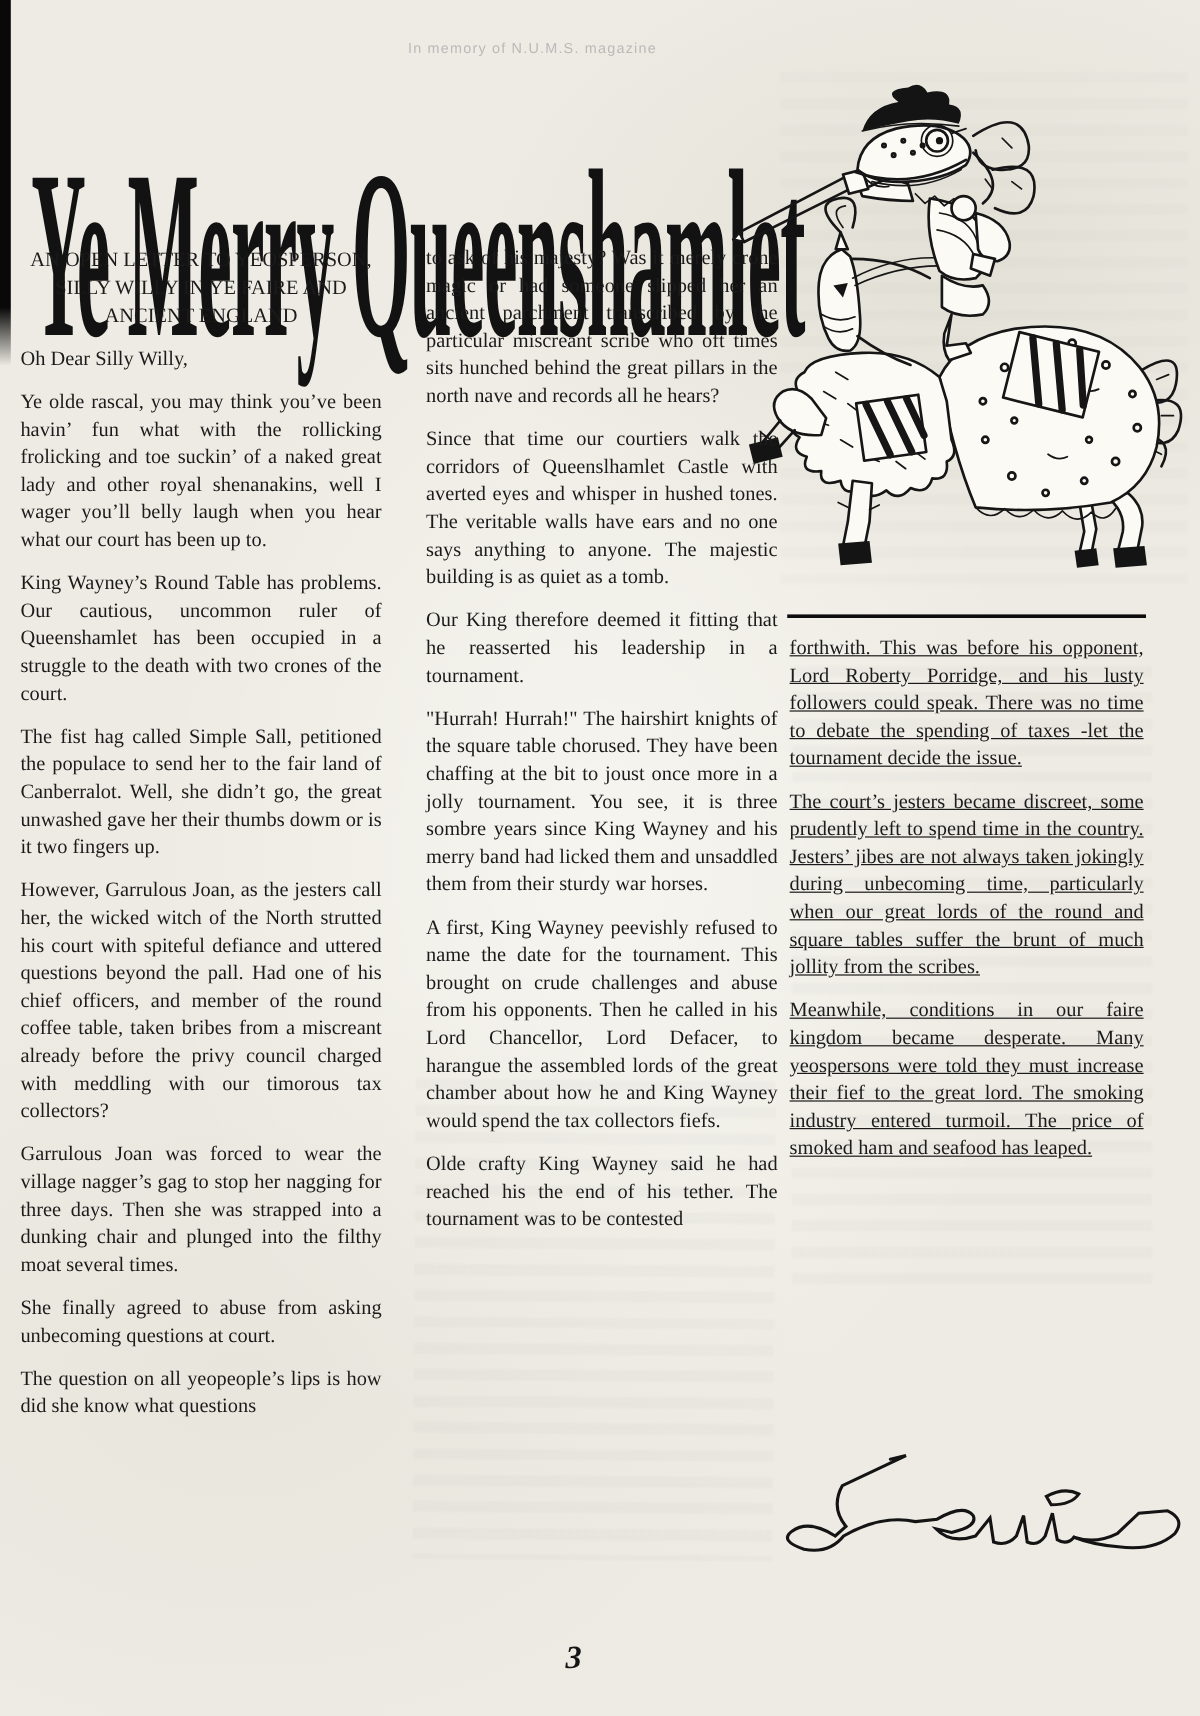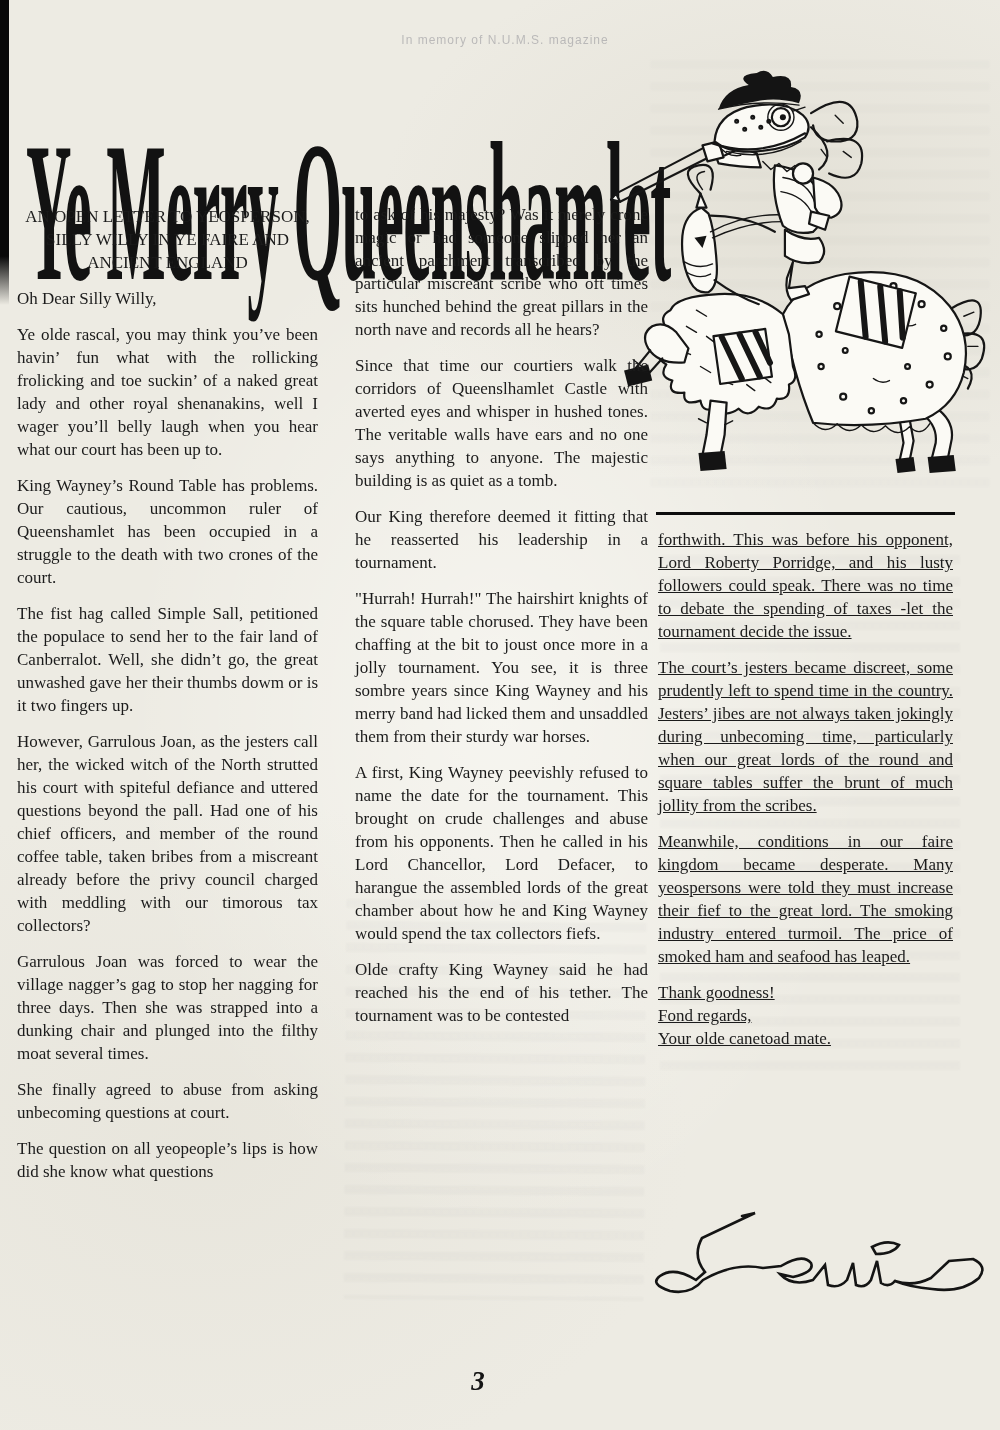--- a/index.html
+++ b/index.html
@@ -30,21 +30,21 @@
     filter:blur(1px);
   }
   .ghost-stripes{
     background:repeating-linear-gradient(180deg,
       rgba(110,110,120,.07) 0 9px, rgba(110,110,120,0) 9px 22px);
   }
   .bleed-line{
     position:absolute;left:340px;top:33px;width:330px;
     font-family:"Liberation Sans", sans-serif;
     font-size:12px;color:rgba(105,105,118,.38);
-    text-align:center;letter-spacing:1px;
+    text-align:left;letter-spacing:1px;
     filter:blur(.4px);
   }
   .masthead{
     position:absolute;left:26px;top:30px;
     font-size:100px;font-weight:bold;
     letter-spacing:-1px;
     transform:scale(0.63,2.0);
     transform-origin:top left;
     white-space:nowrap;
     color:#121212;
@@ -240,25 +240,20 @@
   <p>Our King therefore deemed it fitting that he reasserted his leadership in a tournament.</p>
   <p>"Hurrah! Hurrah!" The hairshirt knights of the square table chorused. They have been chaffing at the bit to joust once more in a jolly tournament. You see, it is three sombre years since King Wayney and his merry band had licked them and unsaddled them from their sturdy war horses.</p>
   <p>A first, King Wayney peevishly refused to name the date for the tournament. This brought on crude challenges and abuse from his opponents. Then he called in his Lord Chancellor, Lord Defacer, to harangue the assembled lords of the great chamber about how he and King Wayney would spend the tax collectors fiefs.</p>
   <p>Olde crafty King Wayney said he had reached his the end of his tether. The tournament was to be contested</p>
 </div>
 
 <div class="col col3">
   <p>forthwith. This was before his opponent, Lord Roberty Porridge, and his lusty followers could speak. There was no time to debate the spending of taxes -let the tournament decide the issue.</p>
   <p>The court’s jesters became discreet, some prudently left to spend time in the country. Jesters’ jibes are not always taken jokingly during unbecoming time, particularly when our great lords of the round and square tables suffer the brunt of much jollity from the scribes.</p>
   <p>Meanwhile, conditions in our faire kingdom became desperate. Many yeospersons were told they must increase their fief to the great lord. The smoking industry entered turmoil. The price of smoked ham and seafood has leaped.</p>
-  <div class="closing">
-    <p>Thank goodness!</p>
-    <p>Fond regards,</p>
-    <p>Your olde canetoad mate.</p>
-  </div>
 </div>
 
 <div class="signature-wrap">
 <svg id="signature" viewBox="0 0 350 115" width="350" height="115">
   <path d="M100 20 L113 17 L60 42 Q50 60 63 76 L54 84 Q32 70 18 80 Q7 88 28 95 Q49 99 61 84 Q92 66 121 72 L139 70 Q161 57 169 67 Q173 76 151 81 L138 78 Q150 91 171 84 L183 69 L186 89 Q197 93 205 84 L211 67 L214 89 Q223 93 229 84 L235 65 L239 87 Q247 92 253 85"></path>
   <path d="M230 51 Q245 43 257 49 Q251 58 234 58 Z"></path>
   <path d="M253 85 Q271 91 289 82 L307 65 L331 63 Q346 70 337 82 Q320 97 290 93 Q268 91 253 85"></path>
 </svg>
 </div>
 

